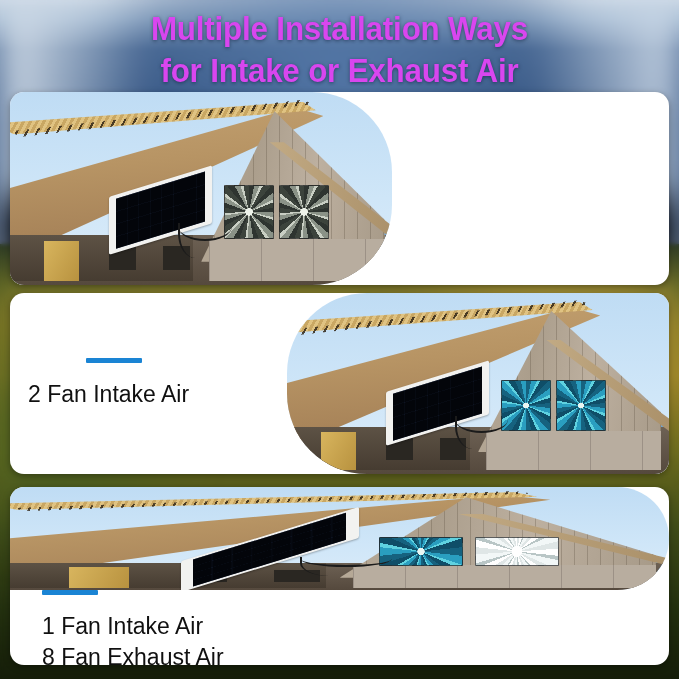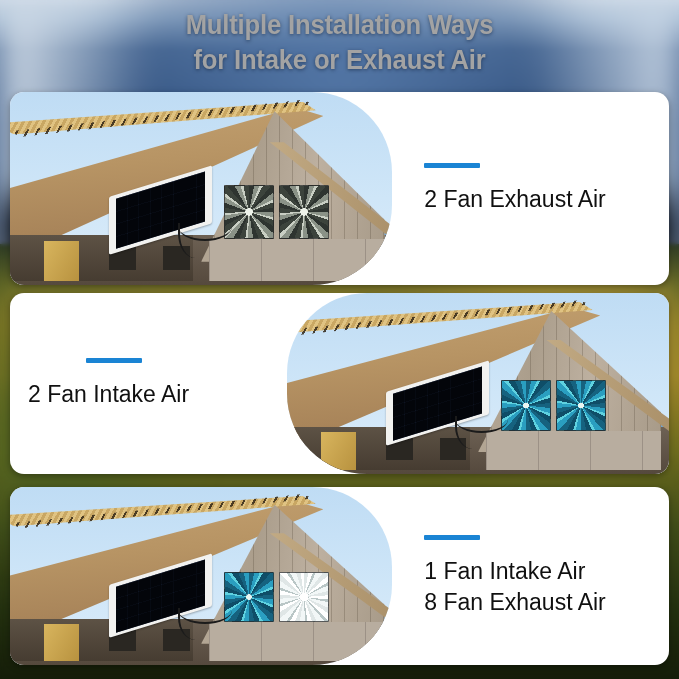--- a/index.html
+++ b/index.html
@@ -26,30 +26,30 @@
   .bg-gold{position:absolute;left:0;right:0;top:38%;height:22%;
     background:linear-gradient(180deg,rgba(160,130,40,0),rgba(196,160,56,.75) 40%,rgba(150,124,36,0) 100%);filter:blur(22px);}
   .bg-gold2{position:absolute;left:55%;right:0;top:40%;height:30%;
     background:radial-gradient(ellipse at 60% 40%,rgba(214,176,70,.8),rgba(150,120,40,0) 70%);filter:blur(24px);}
   .bg-greenL{position:absolute;left:-6%;top:40%;width:36%;height:42%;
     background:radial-gradient(ellipse at 40% 50%,rgba(62,92,34,.9),rgba(40,62,22,0) 72%);filter:blur(20px);}
   .bg-veil{position:absolute;inset:0;backdrop-filter:blur(2px);}
 
   
   #title{position:absolute;left:0;right:0;top:8px;text-align:center;z-index:5;
-    color:#a3a3a3;font-weight:bold;font-size:27px;line-height:1.28;
+    color:#d946ef;font-weight:bold;font-size:33px;line-height:1.28;
     letter-spacing:-.2px;text-shadow:0 1px 4px rgba(10,24,48,.55);}
   #title .tl{display:block;transform:scaleX(.95);}
 
   
   .card{position:absolute;left:10px;right:10px;background:#fff;border-radius:14px;
     box-shadow:0 2px 7px rgba(0,0,0,.35);overflow:hidden;display:flex;z-index:4;}
   #card1{top:92px;height:193px;}
   #card2{top:293px;height:181px;}
-  #card3{top:487px;height:178px;}
+  #card3{top:487px;height:178px;flex-direction:column;}
 
   .photo{position:relative;overflow:hidden;flex:0 0 58%;}
   .ph-right{border-top-right-radius:80px;border-bottom-right-radius:80px;}
   .ph-left{border-top-left-radius:80px;border-bottom-left-radius:80px;}
   .side{flex:1;display:flex;flex-direction:column;justify-content:center;padding:0 18px;}
   .side.left{align-items:flex-start;}
   .side.right{align-items:flex-start;padding-left:32px;}
   .dash{width:56px;height:5px;border-radius:1px;margin-bottom:16px;}
   .caption{font-size:23px;color:#101010;line-height:1.32;white-space:nowrap;}
 
@@ -143,24 +143,20 @@
       <div class="win" style="left:40%;"></div>
       <div class="panel" style="left:26%;top:46%;width:27%;height:30%;">
         <div class="panel-in"></div>
       </div>
       <div class="fan fan-dark" style="left:56%;top:48%;width:12.5%;height:27%;"></div>
       <div class="fan fan-dark" style="left:70.5%;top:48%;width:12.5%;height:27%;"></div>
       <div class="cable" style="left:44%;top:62%;width:14%;height:14%;"></div>
       <div class="cable2" style="left:44%;top:68%;width:6%;height:18%;"></div>
     </div>
   </div>
-  <div class="side right">
-    <div class="dash" style="background:#1a84d4;"></div>
-    <div class="caption">2 Fan Exhaust Air</div>
-  </div>
 </div>
 
 <div class="card" id="card2">
   <div class="side left">
     <div class="dash" style="background:#1a84d4;margin-left:58px;"></div>
     <div class="caption">2 Fan Intake Air</div>
   </div>
   <div class="photo ph-left">
     <div class="scene">
       <div class="sea"></div>

